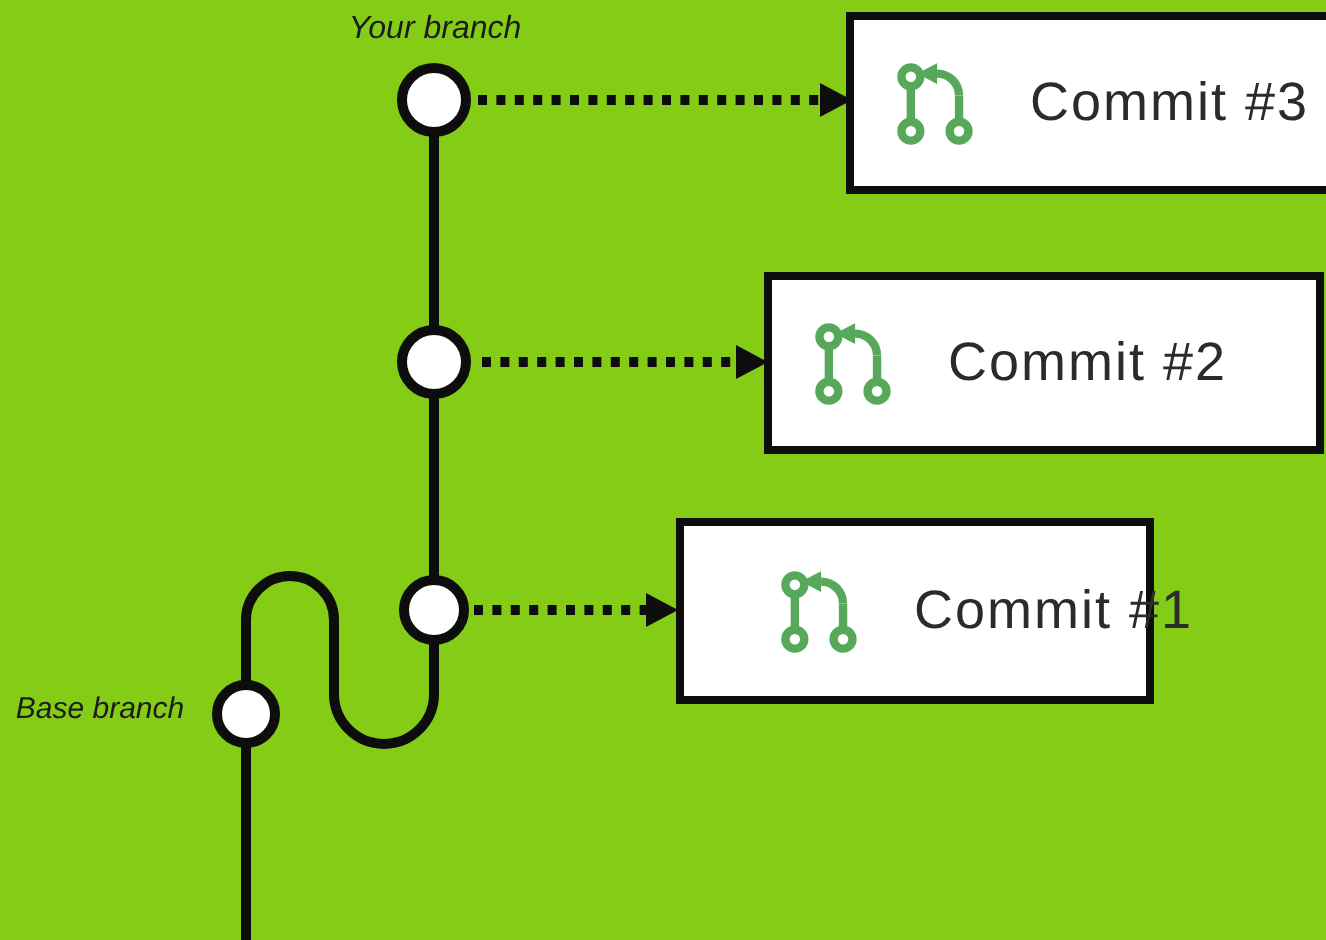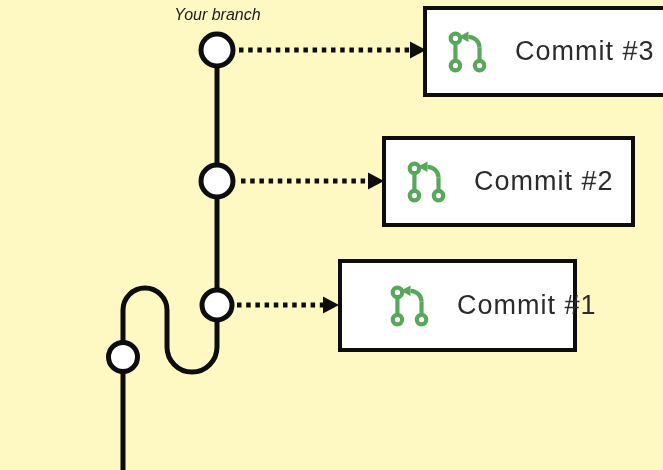--- a/index.html
+++ b/index.html
@@ -5,21 +5,21 @@
   html, body {
     margin: 0;
     padding: 0;
     background: #ffffff;
     font-family: "Liberation Sans", sans-serif;
   }
   .canvas {
     position: relative;
     width: 663px;
     height: 470px;
-    background: #fef9c3;
+    background: #84cc16;
     overflow: hidden;
   }
   .graph-svg {
     position: absolute;
     left: 0;
     top: 0;
   }
   .branch-label {
     position: absolute;
     font-style: italic;
@@ -44,21 +44,21 @@
     position: absolute;
     box-sizing: border-box;
     background: #ffffff;
     border: 4px solid #0d0d0d;
     display: flex;
     align-items: center;
     padding-left: 20px;
     gap: 26px;
   }
   .commit-box.box-3 { left: 423px; top: 6px;   width: 268px; height: 91px; }
-  .commit-box.box-2 { left: 382px; top: 136px; width: 253px; height: 91px; }
+  .commit-box.box-2 { left: 382px; top: 136px; width: 280px; height: 91px; }
   .commit-box.box-1 { left: 338px; top: 259px; width: 239px; height: 93px; padding-left: 47px; }
   .commit-label {
     font-size: 27px;
     letter-spacing: 1px;
     color: #2b2b2b;
     white-space: nowrap;
   }
   .commit-icon { flex: 0 0 auto; }
 </style>
 </head>
@@ -85,20 +85,21 @@
       <polygon points="339,305 323,296.5 323,313.5" fill="#0d0d0d"></polygon>
     </g>
 
     <circle cx="217" cy="50" r="16" fill="#ffffff" stroke="#0d0d0d" stroke-width="5"></circle>
     <circle cx="217" cy="181" r="16" fill="#ffffff" stroke="#0d0d0d" stroke-width="5"></circle>
     <circle cx="217" cy="305" r="15" fill="#ffffff" stroke="#0d0d0d" stroke-width="5"></circle>
     <circle cx="123" cy="357" r="14.5" fill="#ffffff" stroke="#0d0d0d" stroke-width="5"></circle>
   </svg>
 
   <div class="branch-label label-your-branch">Your branch</div>
+  <div class="branch-label label-base-branch">Base branch</div>
 
   <div class="commit-box box-3">
     <svg class="commit-icon" width="42" height="44" viewBox="0 0 40 42">
       <g stroke="#57A85A" stroke-width="4" fill="none">
         <circle cx="8" cy="8" r="4.5"></circle>
         <line x1="8" y1="13" x2="8" y2="29"></line>
         <circle cx="8" cy="34" r="4.5"></circle>
         <circle cx="31" cy="34" r="4.5"></circle>
         <line x1="31" y1="29.5" x2="31" y2="17"></line>
         <path d="M 31 17 A 10.5 10.5 0 0 0 20.5 6.5"></path>

